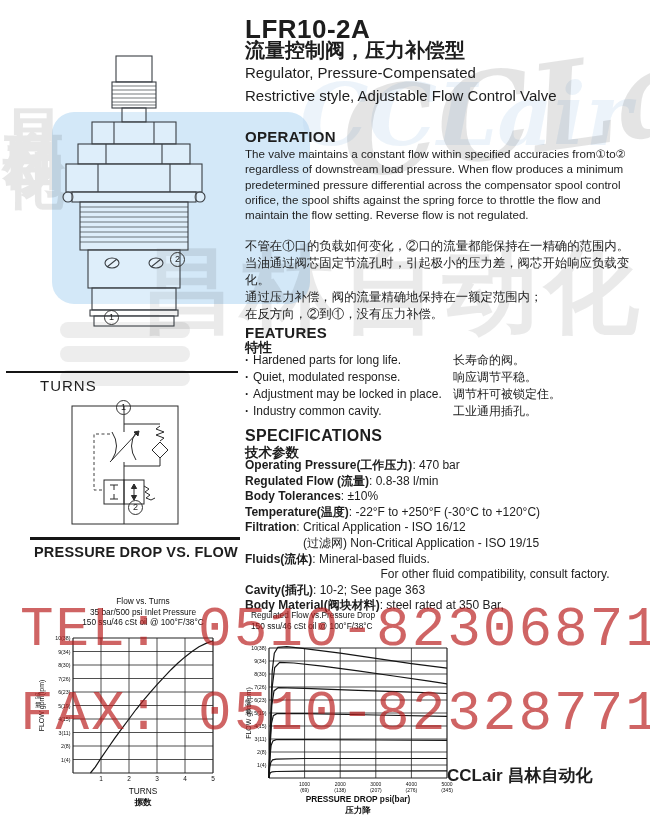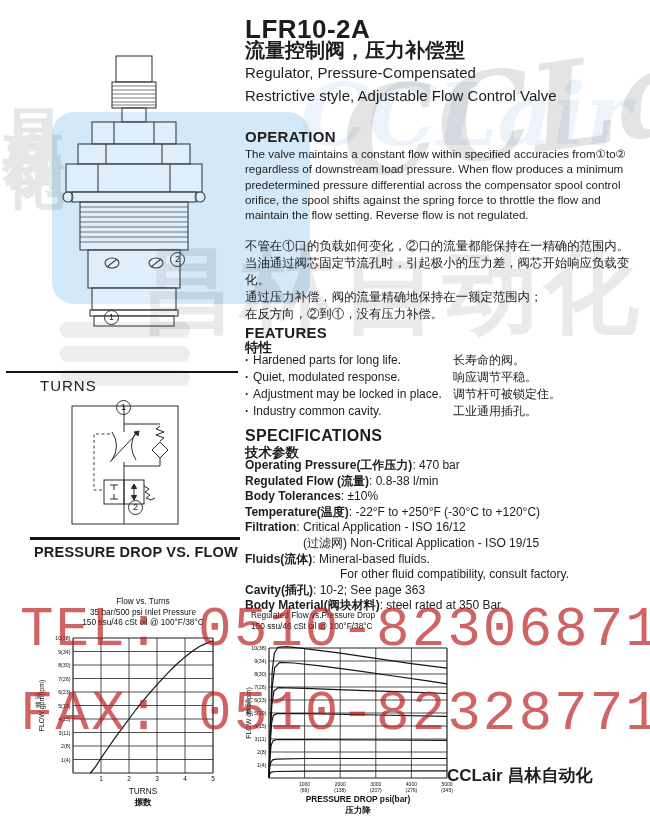--- a/index.html
+++ b/index.html
@@ -33,21 +33,21 @@
   
   .feat-rows{left:245px;top:352px;width:400px;font-size:12px;line-height:17px;z-index:2;}
   .feat-row{display:flex;}
   .feat-en{width:208px;}
   .feat-en:before{content:"·";font-weight:bold;margin-right:4px;}
   .feat-cn{width:190px;}
   
   .spec-lines{left:245px;top:458px;width:405px;font-size:12px;line-height:15.6px;z-index:2;}
   .spec-lines b{font-weight:bold;}
   .ind1{margin-left:58px;}
-  .ind2{margin-left:95px;}
+  .ind2{margin-left:95px;text-align:center;}
   .bm-cn{left:460px;top:610px;font-size:12px;z-index:2;}
   
   .rule{background:#151515;z-index:2;}
   .symbol-h{left:40px;top:377px;font-size:15px;letter-spacing:1px;z-index:2;}
   .pd-h{left:34px;top:544px;font-size:14.5px;font-weight:bold;letter-spacing:.2px;z-index:2;}
   .port{position:absolute;width:13px;height:13px;border:1px solid #333;border-radius:50%;
         font-size:9px;line-height:13px;text-align:center;z-index:3;background:transparent;}
   svg text{font-family:"Liberation Sans",sans-serif;}
   .chart{position:absolute;z-index:2;}
   #chart1{left:28px;top:594px;}

